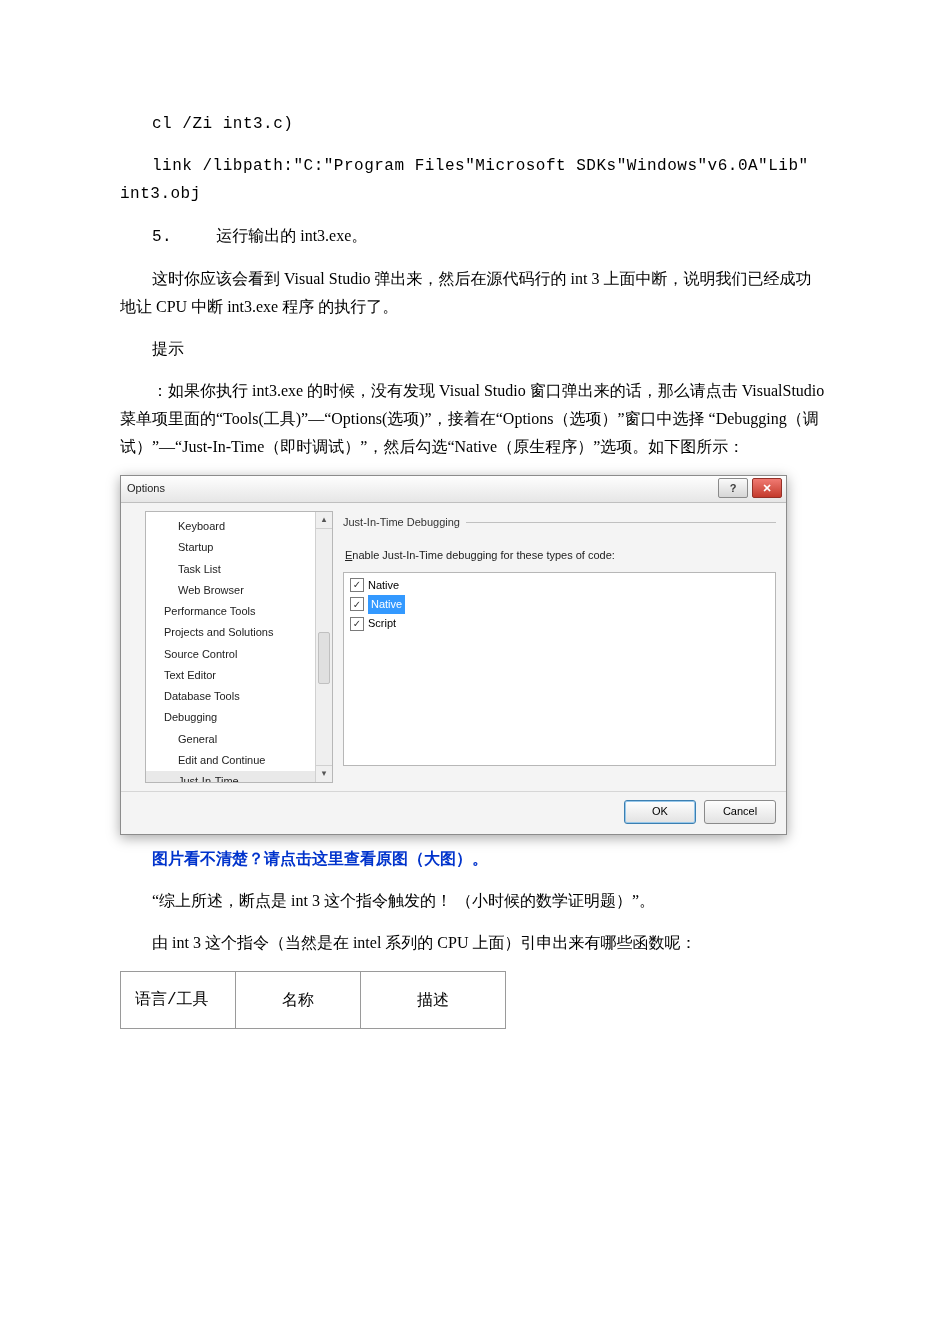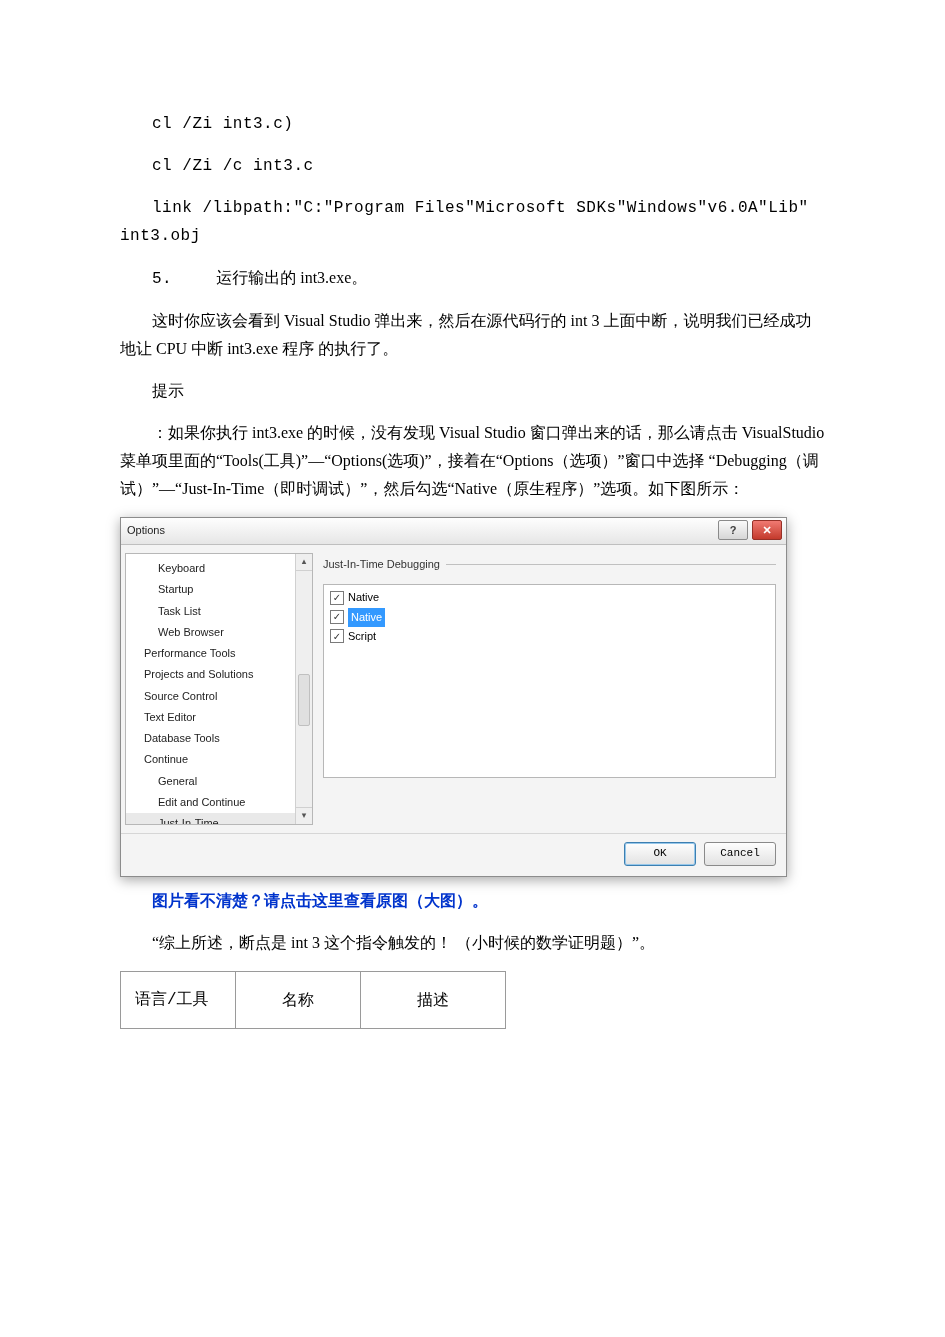--- a/index.html
+++ b/index.html
@@ -91,21 +91,21 @@
     line-height: 1;
   }
   .dialog-body {
     display: flex;
     background: #f4f4f4;
   }
   .tree-panel {
     width: 186px;
     background: #ffffff;
     border: 1px solid #b7b7b7;
-    margin: 8px 6px 8px 4px;
+    margin: 8px 6px 8px 24px;
     padding: 4px 0 4px 0;
     color: #222;
     font-size: 11px;
     position: relative;
     overflow: hidden;
   }
   .tree-scroll {
     position: absolute;
     right: 0;
     top: 0;
@@ -209,21 +209,20 @@
   .dlg-btn {
     min-width: 70px;
     height: 22px;
     border: 1px solid #8a8a8a;
     border-radius: 3px;
     background: linear-gradient(#fefefe, #e2e2e2);
     font-size: 11px;
     display: flex;
     align-items: center;
     justify-content: center;
-    font-family: Liberation Mono, monospace;
   }
   .dlg-btn.default {
     border: 1px solid #3c7fb1;
     box-shadow: 0 0 0 1px #96c7ea inset;
   }
 
   
   table.func-table {
     border-collapse: collapse;
     margin-top: 10px;
@@ -242,21 +241,20 @@
     font-family: Liberation Mono, monospace;
   }
 </style>
 </head>
 <body>
 
 <div class="page">
 
   <p class="indent1 mono">cl /Zi int3.c)</p>
 
-  <p class="indent1 mono">cl /Zi /c int3.c</p>
 
 
   <p class="indent1 mono">link /libpath:"C:"Program Files"Microsoft SDKs"Windows"v6.0A"Lib" int3.obj</p>
 
   <p class="num-line">
     <span class="mono">5.</span>
     &nbsp;&nbsp;&nbsp;&nbsp;&nbsp;&nbsp;&nbsp;&nbsp;&nbsp;
     <span>运行输出的 int3.exe。</span>
   </p>
 
@@ -283,35 +281,38 @@
         <div id="tree-host">
             <div class="tree-item child">Keyboard</div>
             <div class="tree-item child">Startup</div>
             <div class="tree-item child">Task List</div>
             <div class="tree-item child">Web Browser</div>
             <div class="tree-item">Performance Tools</div>
             <div class="tree-item">Projects and Solutions</div>
             <div class="tree-item">Source Control</div>
             <div class="tree-item">Text Editor</div>
             <div class="tree-item">Database Tools</div>
-            <div class="tree-item">Continue</div>
+            <div class="tree-item">Debugging</div>
             <div class="tree-item child">General</div>
             <div class="tree-item child">Edit and Continue</div>
             <div class="tree-item child selected">Just-In-Time</div>
           </div>
         <div class="tree-scroll">
           <div class="sb-btn">▴</div>
           <div class="sb-thumb"></div>
           <div class="sb-btn bot">▾</div>
         </div>
       </div>
       <div class="right-panel">
         <div class="section-header">
           <span>Just-In-Time Debugging</span>
           <div class="sh-line"></div>
+        </div>
+        <div class="code-types-label">
+          <span class="underline-e">E</span><span>nable Just-In-Time debugging for these types of code:</span>
         </div>
         <div class="code-box">
           <div id="codes-host">
               <div class="code-item">
                 <span class="chk">✓</span>
                 <span class="lbl">Native</span>
               </div>
               <div class="code-item sel">
                 <span class="chk">✓</span>
                 <span class="lbl">Native</span>
@@ -327,20 +328,21 @@
     <div class="dialog-footer">
       <div class="dlg-btn default">OK</div>
       <div class="dlg-btn">Cancel</div>
     </div>
   </div>
 
   <p class="image-link bold">图片看不清楚？请点击这里查看原图（大图）。</p>
 
   <p class="indent1">“综上所述，断点是 int 3 这个指令触发的！ （小时候的数学证明题）”。</p>
 
+  <p class="indent1">由 int 3 这个指令（当然是在 intel 系列的 CPU 上面）引申出来有哪些函数呢：</p>
 
   <table class="func-table">
     <tbody>
         <tr>
       <td class="lang">语言/工具</td>
       <td style="width:96px;">名称</td>
       <td style="width:116px;">描述</td>
     </tr>
   </tbody>
     </table>

